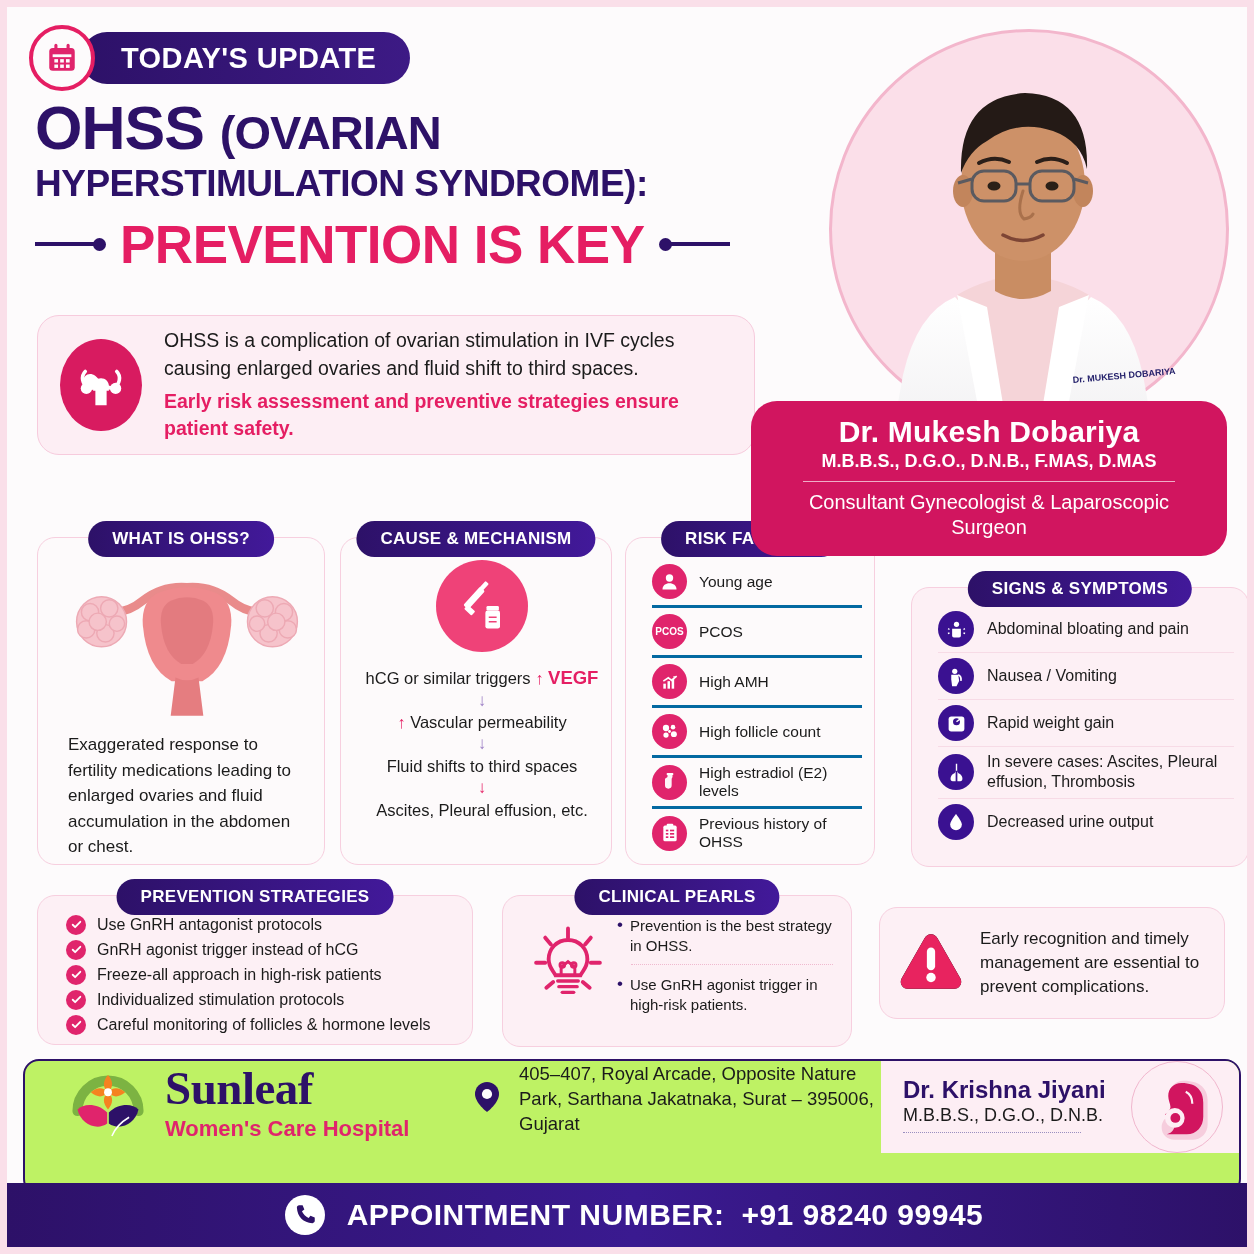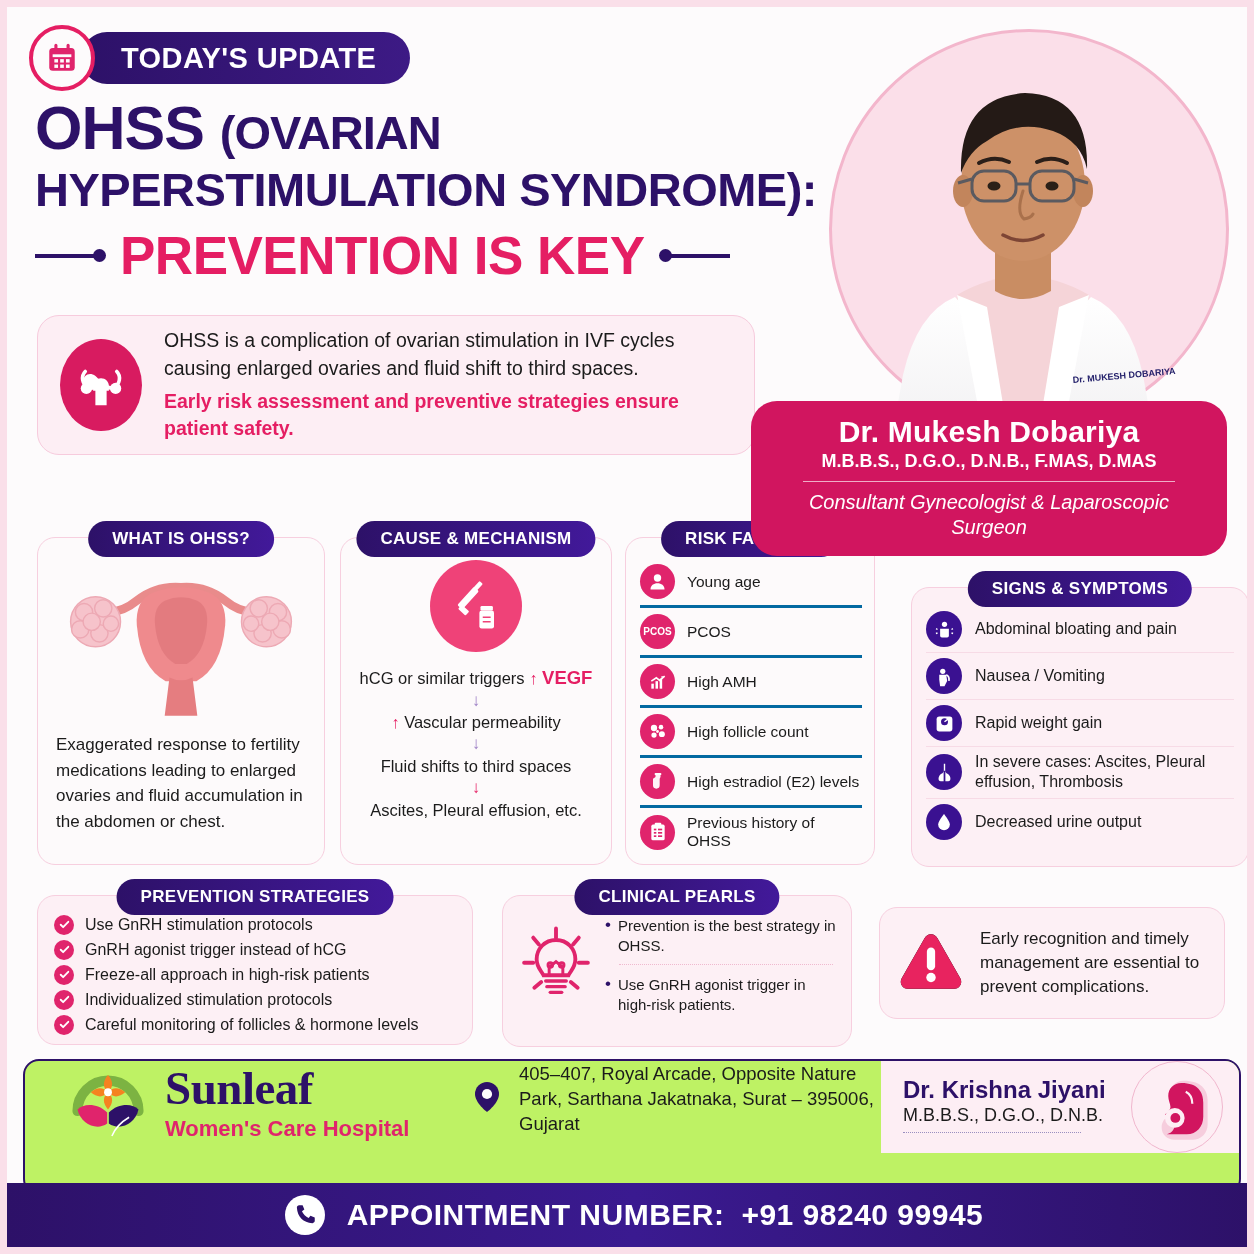--- a/index.html
+++ b/index.html
@@ -45,21 +45,21 @@
     color: #fff; font-weight: bold; font-size: 29px;
     letter-spacing: .4px; font-stretch: condensed;
   }
   .title-block { position: absolute; left: 28px; top: 90px; width: 790px; }
   .t-line1 {
     font-size: 61px; font-weight: bold; color: #2d1168;
     line-height: 1.02; letter-spacing: -1px; white-space: nowrap;
   }
   .t-line1 .small { font-size: 47px; }
   .t-line2 {
-    font-size: 47px; font-weight: bold; color: #2d1168;
+    font-size: 37px; font-weight: bold; color: #2d1168;
     line-height: 1.15; letter-spacing: -.5px; margin-top: 4px;
   }
   .t-line3 {
     display: flex; align-items: center; gap: 14px;
     margin-top: 8px;
   }
   .t-key { font-size: 53px; font-weight: bold; color: #e51e63; letter-spacing: -.5px; }
   .deco { display: flex; align-items: center; }
   .deco .bar { width: 60px; height: 4px; background: #2d1168; }
   .deco .dot { width: 13px; height: 13px; border-radius: 50%; background: #2d1168; }
@@ -83,26 +83,26 @@
 
   
   .doc-plate {
     position: absolute; right: 20px; top: 394px; width: 476px;
     background: #d1155f; border-radius: 26px;
     padding: 14px 18px 16px; text-align: center; color: #fff; z-index: 4;
   }
   .doc-name { font-size: 30px; font-weight: bold; letter-spacing: .2px; }
   .doc-degrees { font-size: 18px; font-weight: bold; margin-top: 2px; }
   .doc-rule { height: 1px; background: rgba(255,255,255,.65); margin: 9px 34px 8px; }
-  .doc-role { font-size: 20px; line-height: 1.25; font-style: italic; }
+  .doc-role { font-size: 20px; line-height: 1.25; }
 
   
   .card {
     position: absolute; background: #fdfafb;
-    border: 1.4px solid #f7cfdf; border-radius: 18px;
+    border: 1.4px solid #f7cfdf; border-radius: 18px; padding-left: 12px;
   }
   .card.pinkbg { background: #fdf0f5; }
   .chip {
     position: absolute; top: -17px; left: 50%; transform: translateX(-50%);
     background: linear-gradient(90deg,#2d1168,#42199a);
     color: #fff; font-weight: bold; font-size: 17px;
     padding: 8px 24px; border-radius: 18px; white-space: nowrap;
     letter-spacing: .3px; z-index: 2;
   }
 
@@ -539,21 +539,21 @@
 
   <div class="card c-prev pinkbg">
     <div class="chip">PREVENTION STRATEGIES</div>
     <div class="prev-list">
       <div class="prev-row">
         <span class="check">
             <svg viewBox="0 0 24 24" width="13" height="13" fill="none" stroke="#fff" stroke-width="3.4" stroke-linecap="round" stroke-linejoin="round">
               <path d="M5 12.5l4.5 4.5L19 7"></path>
             </svg>
           </span>
-        <span class="prev-lbl">Use GnRH stimulation protocols</span>
+        <span class="prev-lbl">Use GnRH antagonist protocols</span>
       </div>
       <div class="prev-row">
         <span class="check">
             <svg viewBox="0 0 24 24" width="13" height="13" fill="none" stroke="#fff" stroke-width="3.4" stroke-linecap="round" stroke-linejoin="round">
               <path d="M5 12.5l4.5 4.5L19 7"></path>
             </svg>
           </span>
         <span class="prev-lbl">GnRH agonist trigger instead of hCG</span>
       </div>
       <div class="prev-row">

